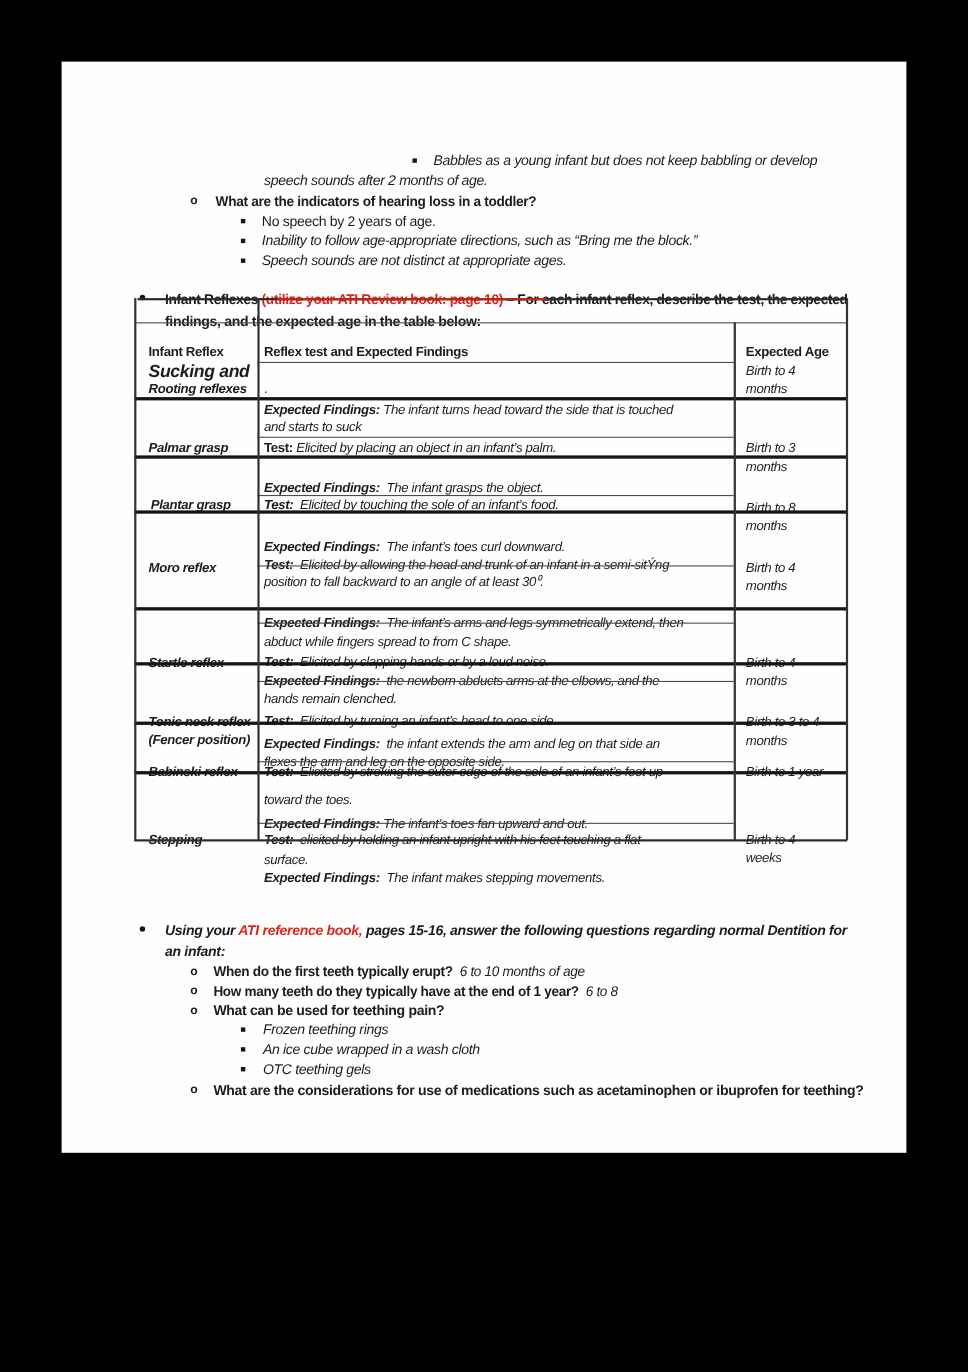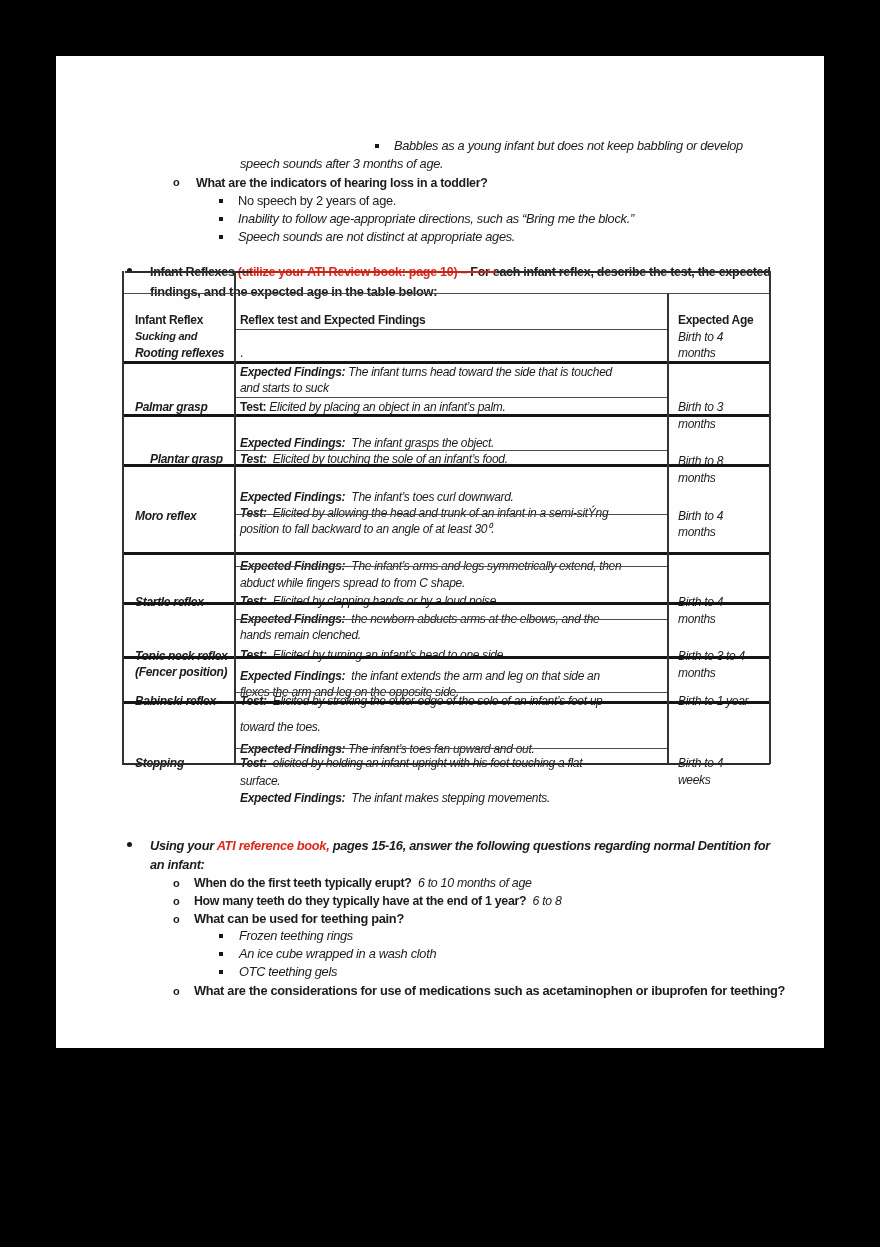--- a/index.html
+++ b/index.html
@@ -14,33 +14,33 @@
   .bu.disc{width:5px;height:5px;border-radius:50%;}
   .ln{position:absolute;}
 </style>
 </head>
 <body>
 
 <div id="root">
   <div id="paper"></div>
   <div id="layer">
       <div class="blk" style="left: 394px; top: 139px;"><span style="font-style: italic;">Babbles as a young infant but does not keep babbling or develop</span></div>
-      <div class="blk" style="left: 240px; top: 157px;"><span style="font-style: italic;">speech sounds after 3 months of age.</span></div>
+      <div class="blk" style="left: 240px; top: 157px;"><span style="font-style: italic;">speech sounds after 2 months of age.</span></div>
       <div class="blk" style="left: 173px; top: 177px; font-size: 11px;"><span style="font-weight: 700;">o</span></div>
       <div class="blk" style="left: 196px; top: 176px; transform: scaleX(0.97);"><span style="font-weight: 700;">What are the indicators of hearing loss in a toddler?</span></div>
       <div class="blk" style="left: 238px; top: 194px;"><span style="">No speech by 2 years of age.</span></div>
       <div class="blk" style="left: 238px; top: 212px;"><span style="font-style: italic;">Inability to follow age-appropriate directions, such as “Bring me the block.”</span></div>
       <div class="blk" style="left: 238px; top: 230px;"><span style="font-style: italic;">Speech sounds are not distinct at appropriate ages.</span></div>
       <div class="blk" style="left: 150px; top: 265px; transform: scaleX(0.978);"><span style="font-weight: 700;">Infant Reflexes </span><span style="font-weight: 700; color: rgb(217, 41, 28);">(utilize your ATI Review book: page 10)</span><span style="font-weight: 700;"> – For each infant reflex, describe the test, the expected</span></div>
       <div class="blk" style="left: 150px; top: 285px;"><span style="font-weight: 700; text-align: right;">findings, and the expected age in the table below:</span></div>
       <div class="blk" style="left: 135px; top: 314px; font-size: 12px;"><span style="font-weight: 700;">Infant Reflex</span></div>
-      <div class="blk" style="left: 135px; top: 331px; font-size: 11px;"><span style="font-weight: 700; font-style: italic;">Sucking and</span></div>
+      <div class="blk" style="left: 135px; top: 331px; font-size: 16px;"><span style="font-weight: 700; font-style: italic;">Sucking and</span></div>
       <div class="blk" style="left: 135px; top: 347px; font-size: 12px;"><span style="font-weight: 700; font-style: italic;">Rooting reflexes</span></div>
       <div class="blk" style="left: 135px; top: 401px; font-size: 12px;"><span style="font-weight: 700; font-style: italic;">Palmar grasp</span></div>
-      <div class="blk" style="left: 150px; top: 453px; font-size: 12px;"><span style="font-weight: 700; font-style: italic;">Plantar grasp</span></div>
+      <div class="blk" style="left: 137px; top: 453px; font-size: 12px;"><span style="font-weight: 700; font-style: italic;">Plantar grasp</span></div>
       <div class="blk" style="left: 135px; top: 510px; font-size: 12px;"><span style="font-weight: 700; font-style: italic;">Moro reflex</span></div>
       <div class="blk" style="left: 135px; top: 596px; font-size: 12px;"><span style="font-weight: 700; font-style: italic;">Startle reflex</span></div>
       <div class="blk" style="left: 135px; top: 650px; font-size: 12px;"><span style="font-weight: 700; font-style: italic;">Tonic neck reflex</span></div>
       <div class="blk" style="left: 135px; top: 666px; font-size: 12px;"><span style="font-weight: 700; font-style: italic;">(Fencer position)</span></div>
       <div class="blk" style="left: 135px; top: 695px; font-size: 12px;"><span style="font-weight: 700; font-style: italic;">Babinski reflex</span></div>
       <div class="blk" style="left: 135px; top: 757px; font-size: 12px;"><span style="font-weight: 700; font-style: italic;">Stepping</span></div>
       <div class="blk" style="left: 240px; top: 314px; font-size: 12px;"><span style="font-weight: 700;">Reflex test and Expected Findings</span></div>
       <div class="blk" style="left: 240px; top: 347px; font-size: 12px;"><span>.</span></div>
       <div class="blk" style="left: 240px; top: 366px; font-size: 12px;"><span style="font-weight: 700; font-style: italic;">Expected Findings:</span><span style="font-style: italic;"> The infant turns head toward the side that is touched</span></div>
       <div class="blk" style="left: 240px; top: 382px; font-size: 12px;"><span style="font-style: italic;">and starts to suck</span></div>

